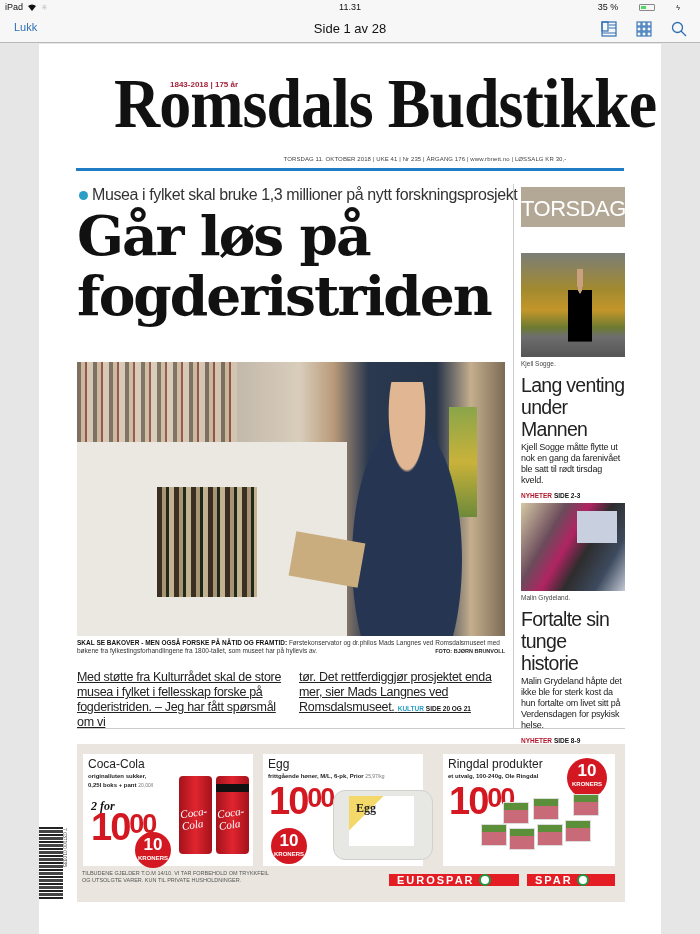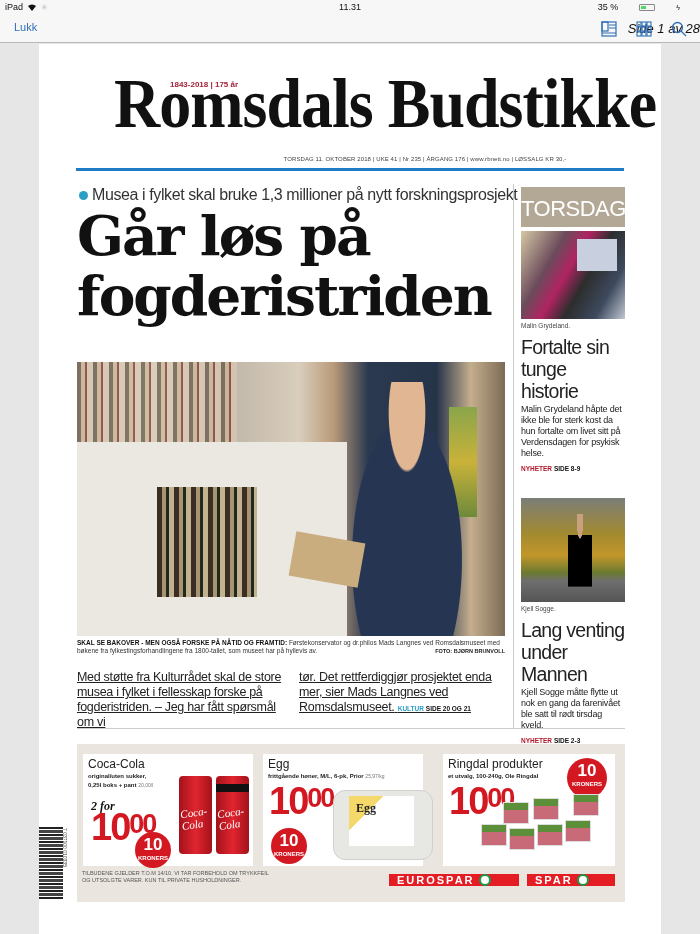--- a/index.html
+++ b/index.html
@@ -10,21 +10,21 @@
   .statusbar .left { position: absolute; left: 5px; top: 2px; display: flex; gap: 4px; align-items: center; }
   .statusbar .center { position: absolute; left: 0; right: 0; top: 2px; text-align: center; }
   .statusbar .right { position: absolute; right: 20px; top: 2px; display: flex; gap: 21px; align-items: center; }
   .battery { width: 16px; height: 7px; border: 1px solid #888; border-radius: 1px; position: relative; }
   .battery .fill { position: absolute; left: 1px; top: 1px; bottom: 1px; width: 35%; background: #4cd964; }
   .wifi { width: 10px; height: 8px; }
 
   
   .navbar { position: absolute; top: 15px; left: 0; width: 700px; height: 28px; background: #f7f7f7; border-bottom: 1px solid #b8b8b8; }
   .navbar .close { position: absolute; left: 14px; top: 6px; font-size: 11px; color: #2f6fb5; cursor: pointer; }
-  .navbar .title { position: absolute; left: 0; right: 0; top: 6px; text-align: right; font-size: 13px; color: #111; pointer-events: none; font-style: italic; }
+  .navbar .title { position: absolute; left: 0; right: 0; top: 6px; text-align: center; font-size: 13px; color: #111; pointer-events: none; }
   .navbar .icons { position: absolute; right: 12px; top: 5px; display: flex; gap: 17px; }
   .navbar .icons span { width: 18px; height: 18px; display: inline-block; cursor: pointer; }
 
   
   .page { position: absolute; top: 44px; left: 39px; width: 622px; height: 890px; background: #fff; }
 
   .masthead { position: absolute; left: 0; top: 0; width: 622px; height: 128px; }
   .logo { position: absolute; left: 75px; top: 28px; font-family: "Liberation Serif", serif; font-weight: bold; font-size: 64px; letter-spacing: -1px; color: #111; line-height: 1; transform: scaleY(1.08); }
   .anniv { position: absolute; left: 131px; top: 36px; font-size: 8px; font-weight: bold; color: #a3233a; }
   .dateline { position: absolute; left: 0; right: 0; top: 112px; text-align: center; font-size: 6px; color: #444; letter-spacing: 0.1px; padding-left: 150px; }
@@ -191,45 +191,45 @@
       </span>
     </div>
   </div>
 
   <div class="rule-v"></div>
   <div class="rule-h"></div>
 
   <div class="sidebar">
     <div class="day-banner">TORSDAG</div>
 
+    <div style="margin-top:26px;">
+      <div class="sb-photo2">
+          <div class="person"></div>
+        </div>
+      <div class="sb-cap">Kjell Sogge.</div>
+      <div class="sb-head">Lang venting under Mannen</div>
+      <div class="sb-text">Kjell Sogge måtte flytte ut nok en gang da farenivået ble satt til rødt tirsdag kveld.</div>
+      <div class="sb-tag section-tag">
+        <span class="cat-red">NYHETER</span>
+        <span class="pg">SIDE 2-3</span>
+      </div>
+    </div>
+
     <div>
       <div class="sb-photo1">
           <div class="screen"></div>
         </div>
       <div class="sb-cap">Malin Grydeland.</div>
       <div class="sb-head">Fortalte sin tunge historie</div>
       <div class="sb-text">Malin Grydeland håpte det ikke ble for sterk kost da hun fortalte om livet sitt på Verdensdagen for psykisk helse.</div>
       <div class="sb-tag section-tag">
         <span class="cat-red">NYHETER</span>
         <span class="pg">SIDE 8-9</span>
       </div>
     </div>
-
-    <div style="margin-top:26px;">
-      <div class="sb-photo2">
-          <div class="person"></div>
-        </div>
-      <div class="sb-cap">Kjell Sogge.</div>
-      <div class="sb-head">Lang venting under Mannen</div>
-      <div class="sb-text">Kjell Sogge måtte flytte ut nok en gang da farenivået ble satt til rødt tirsdag kveld.</div>
-      <div class="sb-tag section-tag">
-        <span class="cat-red">NYHETER</span>
-        <span class="pg">SIDE 2-3</span>
-      </div>
-    </div>
   </div>
 
   <div class="ad">
 
     <div class="ad-panel" style="left:6px;width:170px;">
       <div class="ad-title">Coca-Cola</div>
       <div class="ad-sub">
         <div>original/uten sukker,</div>
         <div><span>0,25l boks + pant</span> <span class="small">20,00/l</span></div>
       </div>

